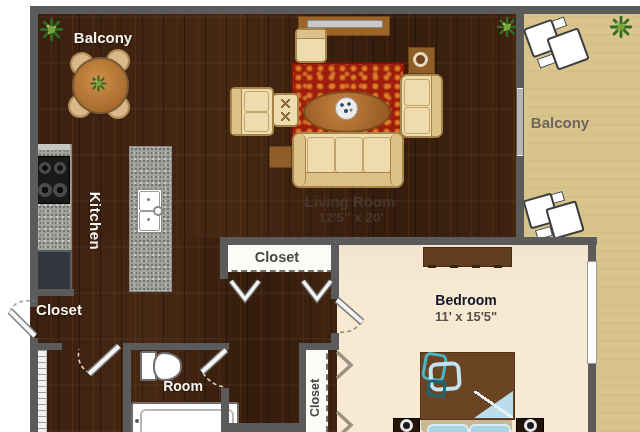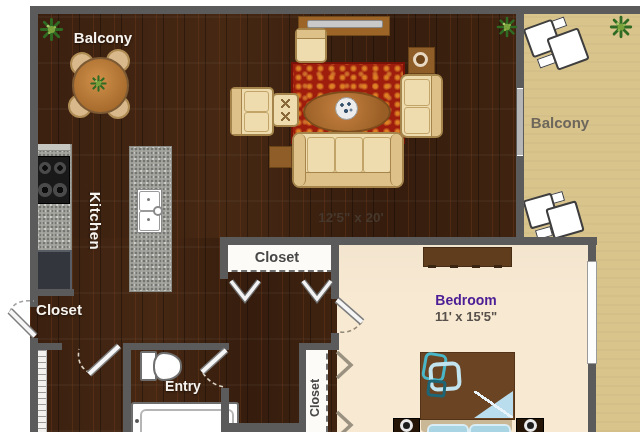--- a/index.html
+++ b/index.html
@@ -238,22 +238,23 @@
     <g>
         <use href="#plant" x="495" y="13" width="24" height="28"></use>
       </g>
     <g>
         <use href="#plant" x="608" y="14" width="26" height="26"></use>
       </g>
   </svg>
 
   <div class="abs label ctr" style="left:103px;top:37px;font-size:15px;">Balcony</div>
   <div class="abs label" style="left:95px;top:221px;font-size:15px;transform:translate(-50%,-50%) rotate(90deg);letter-spacing:.5px;">Kitchen</div>
+  <div class="abs dlabel ctr" style="left:350px;top:201px;font-size:15px;color:#46382c;">Living Room</div>
   <div class="abs dlabel ctr" style="left:351px;top:217px;font-size:13.5px;color:#46382c;">12'5" x 20'</div>
   <div class="abs dlabel ctr" style="left:560px;top:122px;font-size:15px;color:#6e675b;font-weight:600;">Balcony</div>
-  <div class="abs dlabel ctr" style="left:466px;top:300px;font-size:14px;color:#4c1d95;font-weight:600;">Bedroom</div>
+  <div class="abs dlabel ctr" style="left:466px;top:300px;font-size:14px;color:#0f172a;font-weight:600;">Bedroom</div>
   <div class="abs dlabel ctr" style="left:466px;top:316px;font-size:13px;color:#58514b;font-weight:600;">11' x 15'5"</div>
   <div class="abs label ctr" style="left:59px;top:309px;font-size:15px;">Closet</div>
-  <div class="abs label ctr" style="left:183px;top:386px;font-size:14px;">Entry</div>
+  <div class="abs label ctr" style="left:183px;top:386px;font-size:14px;">Room</div>
   <div class="abs dlabel ctr" style="left:277px;top:257px;font-size:14.5px;color:#484848;font-weight:600;">Closet</div>
   <div class="abs dlabel" style="left:315px;top:398px;font-size:12.5px;color:#484848;font-weight:600;transform:translate(-50%,-50%) rotate(-90deg);">Closet</div>
 
 </div>
 
 </body></html>

